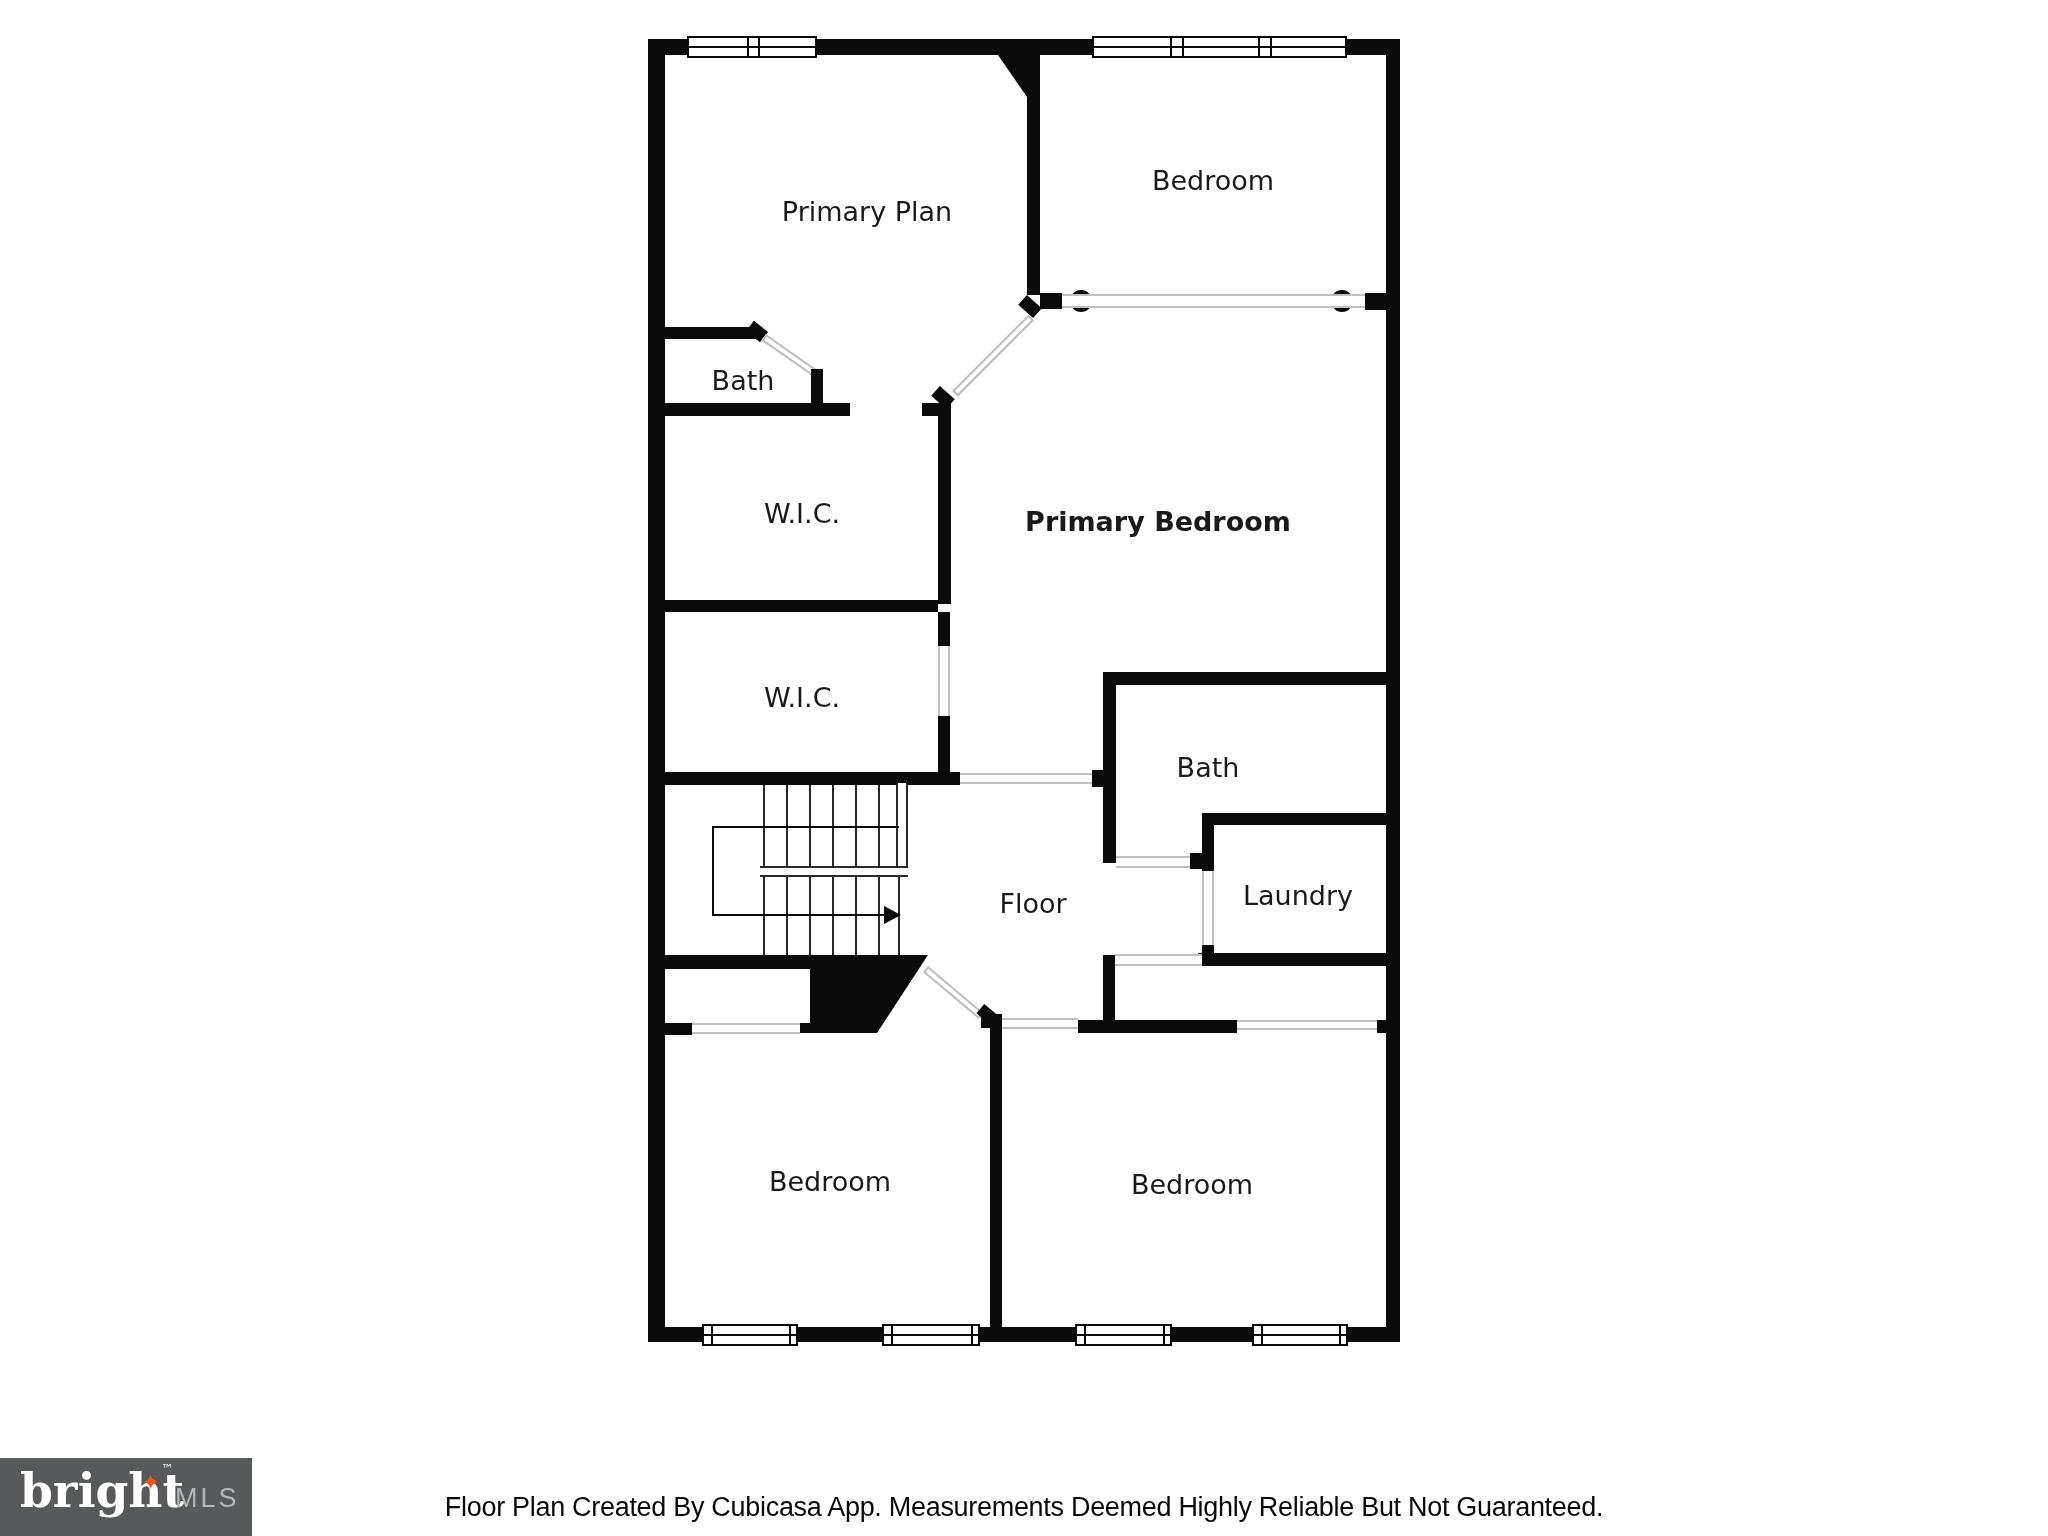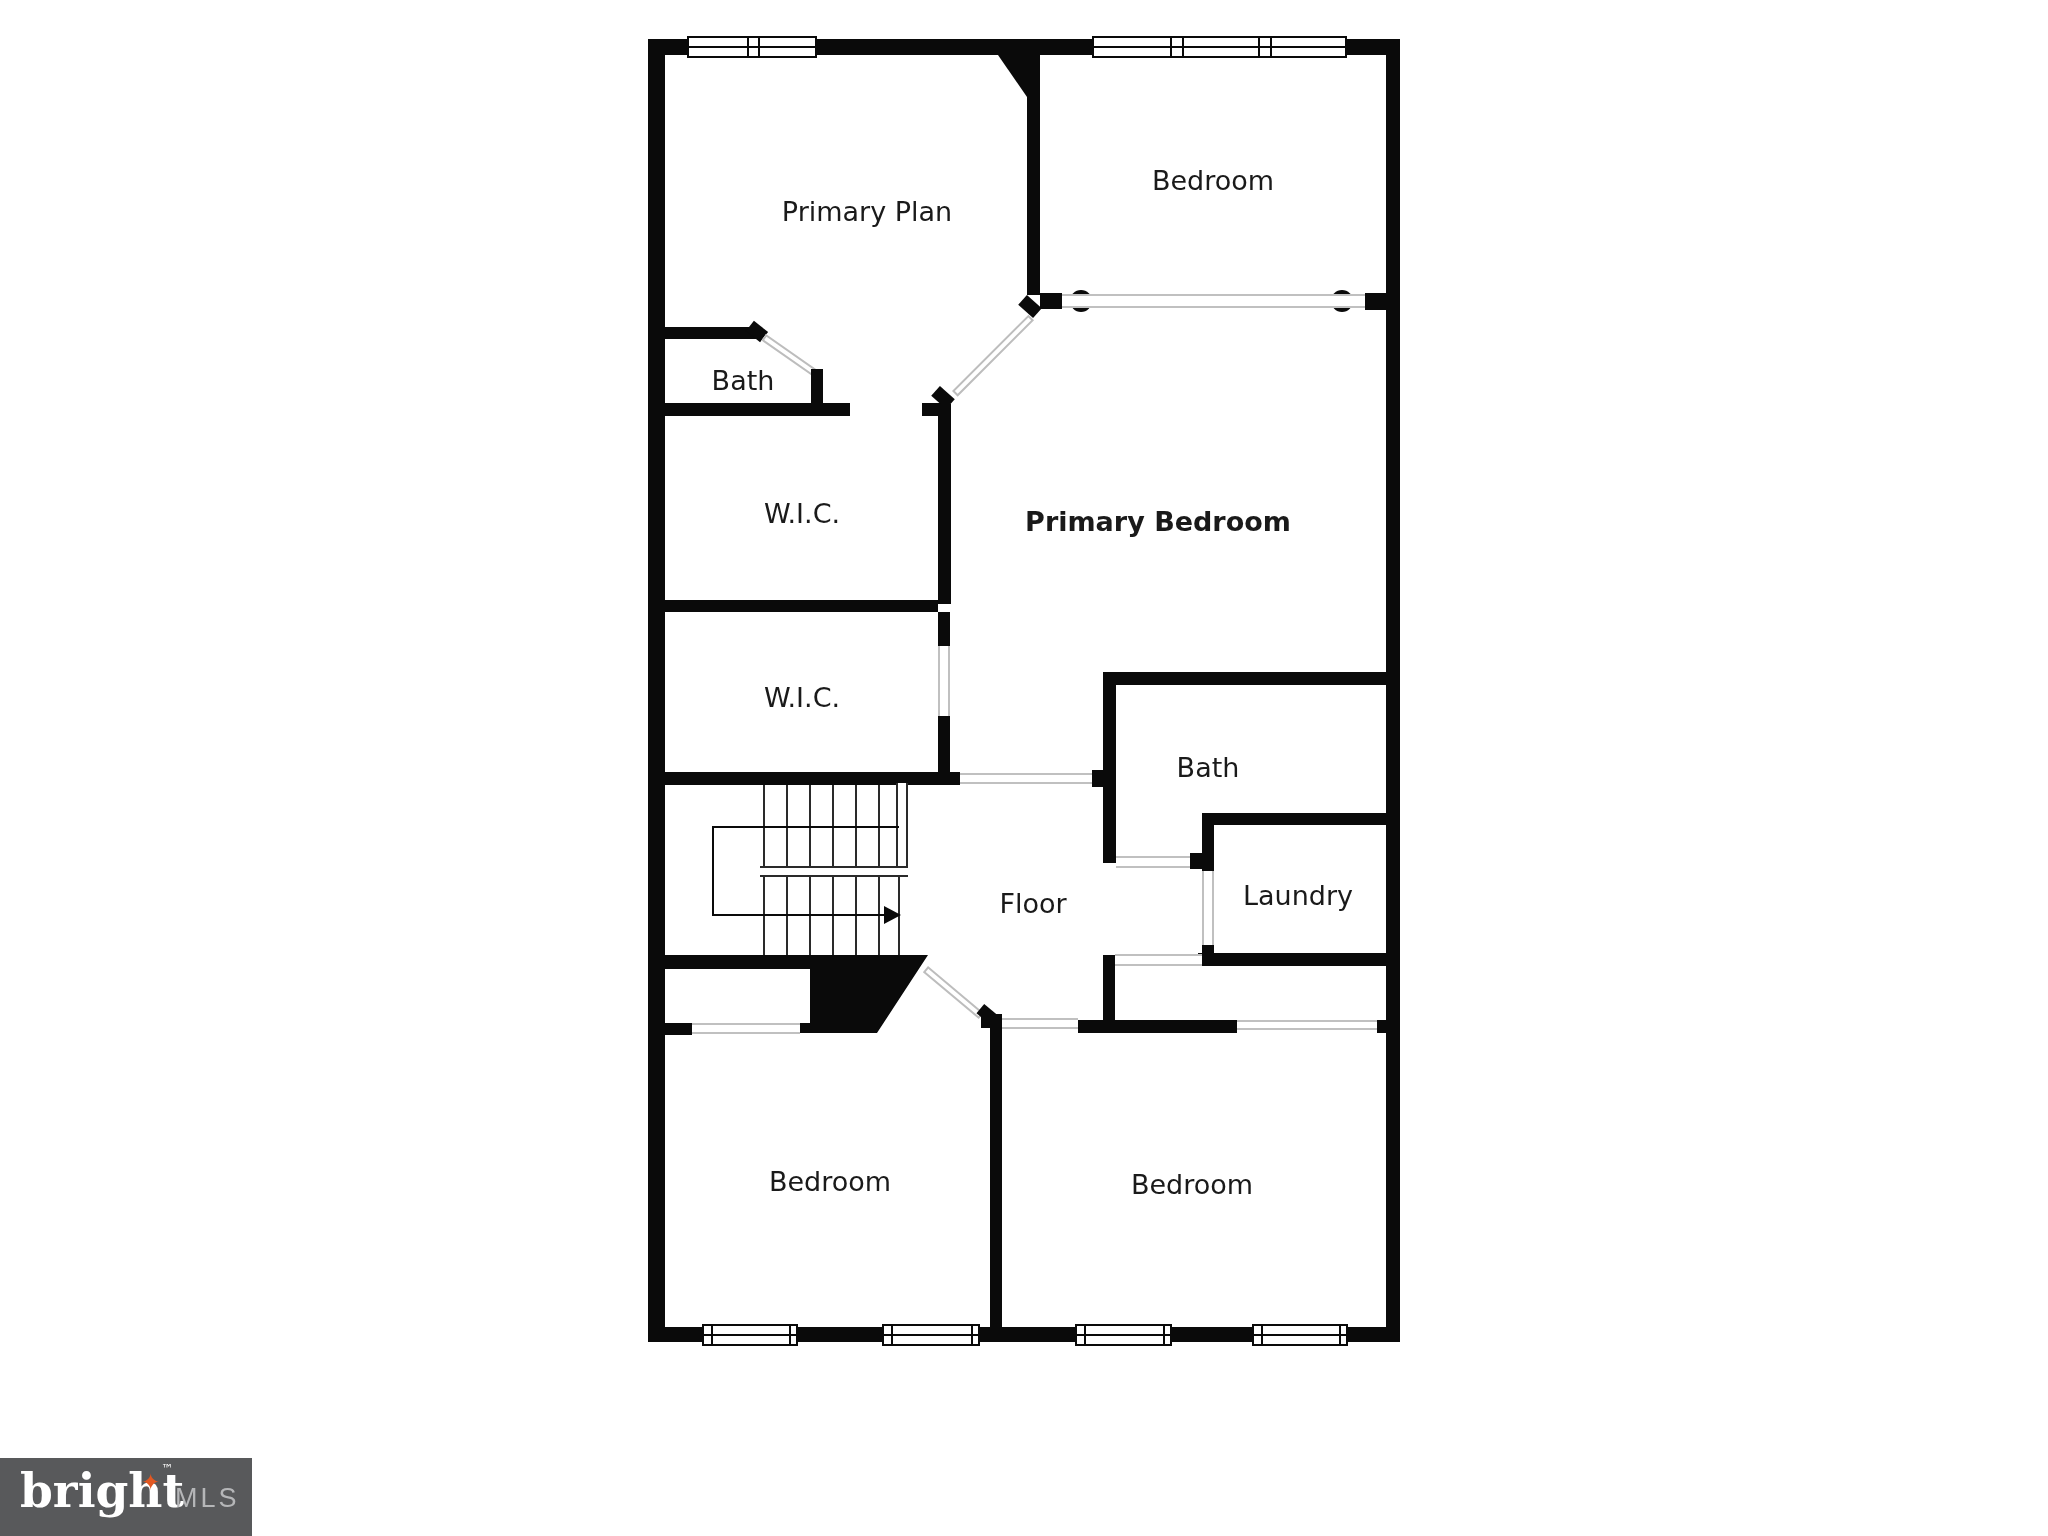--- a/index.html
+++ b/index.html
@@ -153,20 +153,21 @@
   <div class="room-label" style="left:743px;top:380px;">Bath</div>
   <div class="room-label" style="left:802px;top:513px;">W.I.C.</div>
   <div class="room-label" style="left:1158px;top:521px;font-weight:bold;">Primary Bedroom</div>
   <div class="room-label" style="left:802px;top:697px;">W.I.C.</div>
   <div class="room-label" style="left:1208px;top:767px;">Bath</div>
   <div class="room-label" style="left:1298px;top:895px;">Laundry</div>
   <div class="room-label" style="left:1033px;top:903px;">Floor</div>
   <div class="room-label" style="left:830px;top:1181px;">Bedroom</div>
   <div class="room-label" style="left:1192px;top:1184px;">Bedroom</div>
 
+  <div id="footer-text">Floor Plan Created By Cubicasa App. Measurements Deemed Highly Reliable But Not Guaranteed.</div>
 
   <div id="logo-box">
     <span id="logo-brand">bright</span>
     <span id="logo-star">✦</span>
     <span id="logo-tm">™</span>
     <span id="logo-mls">MLS</span>
   </div>
 
 </div>
 

